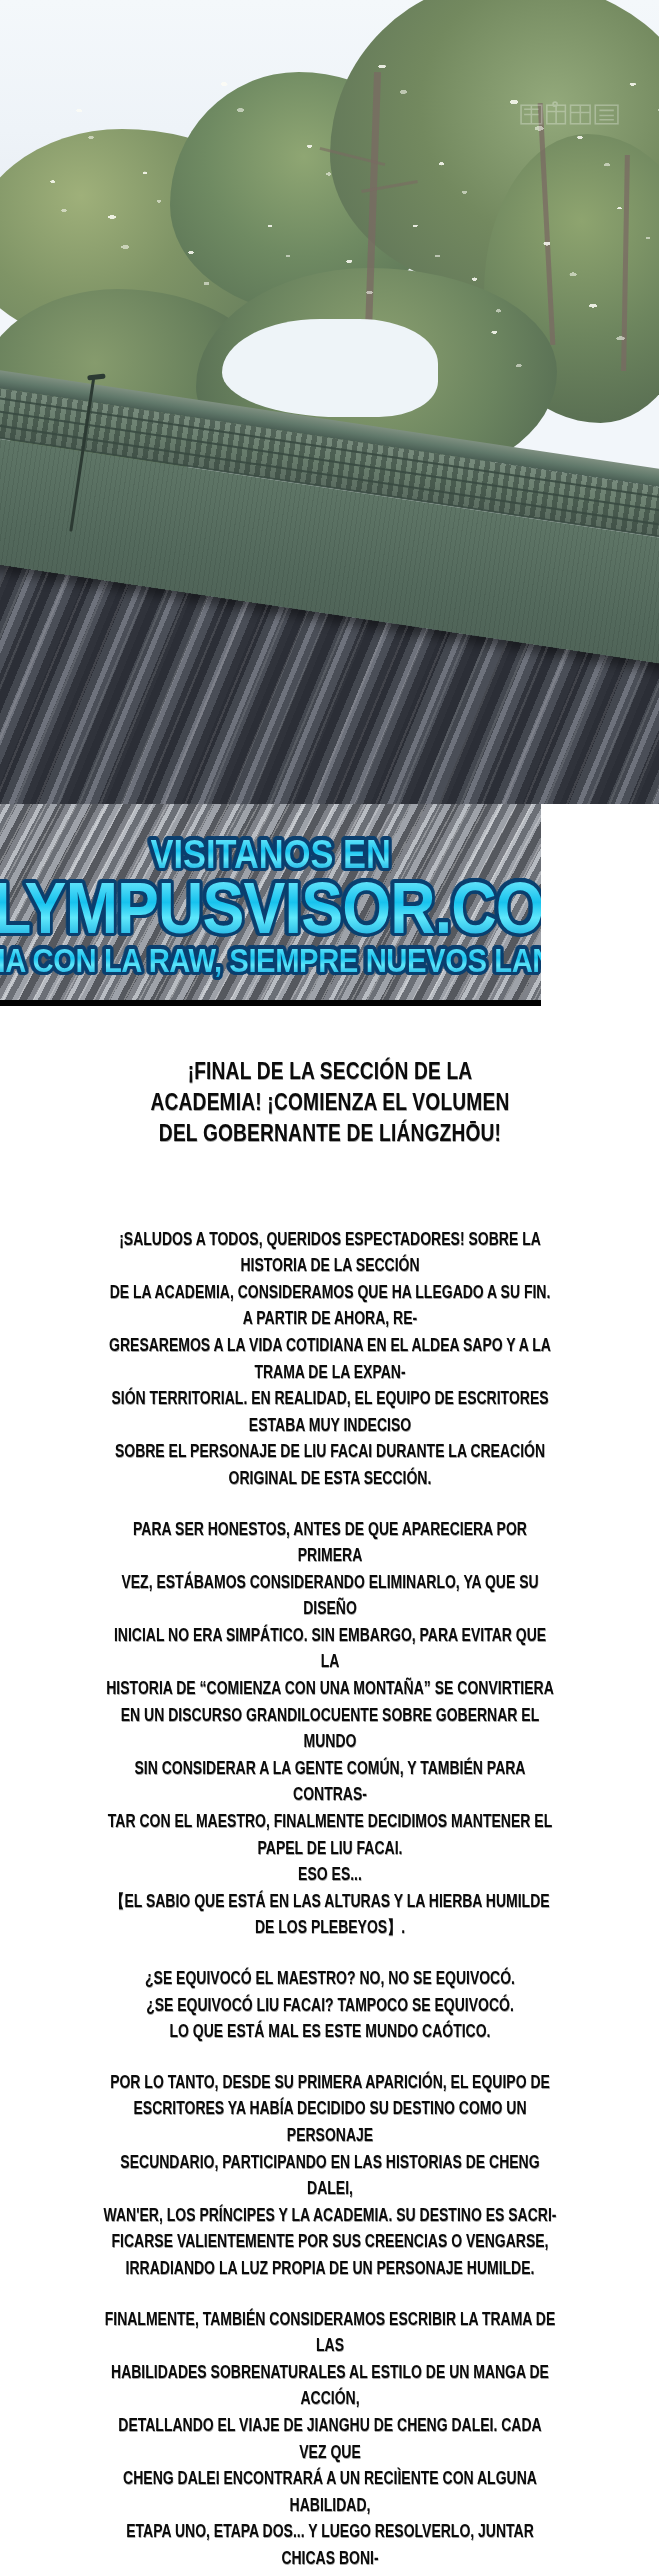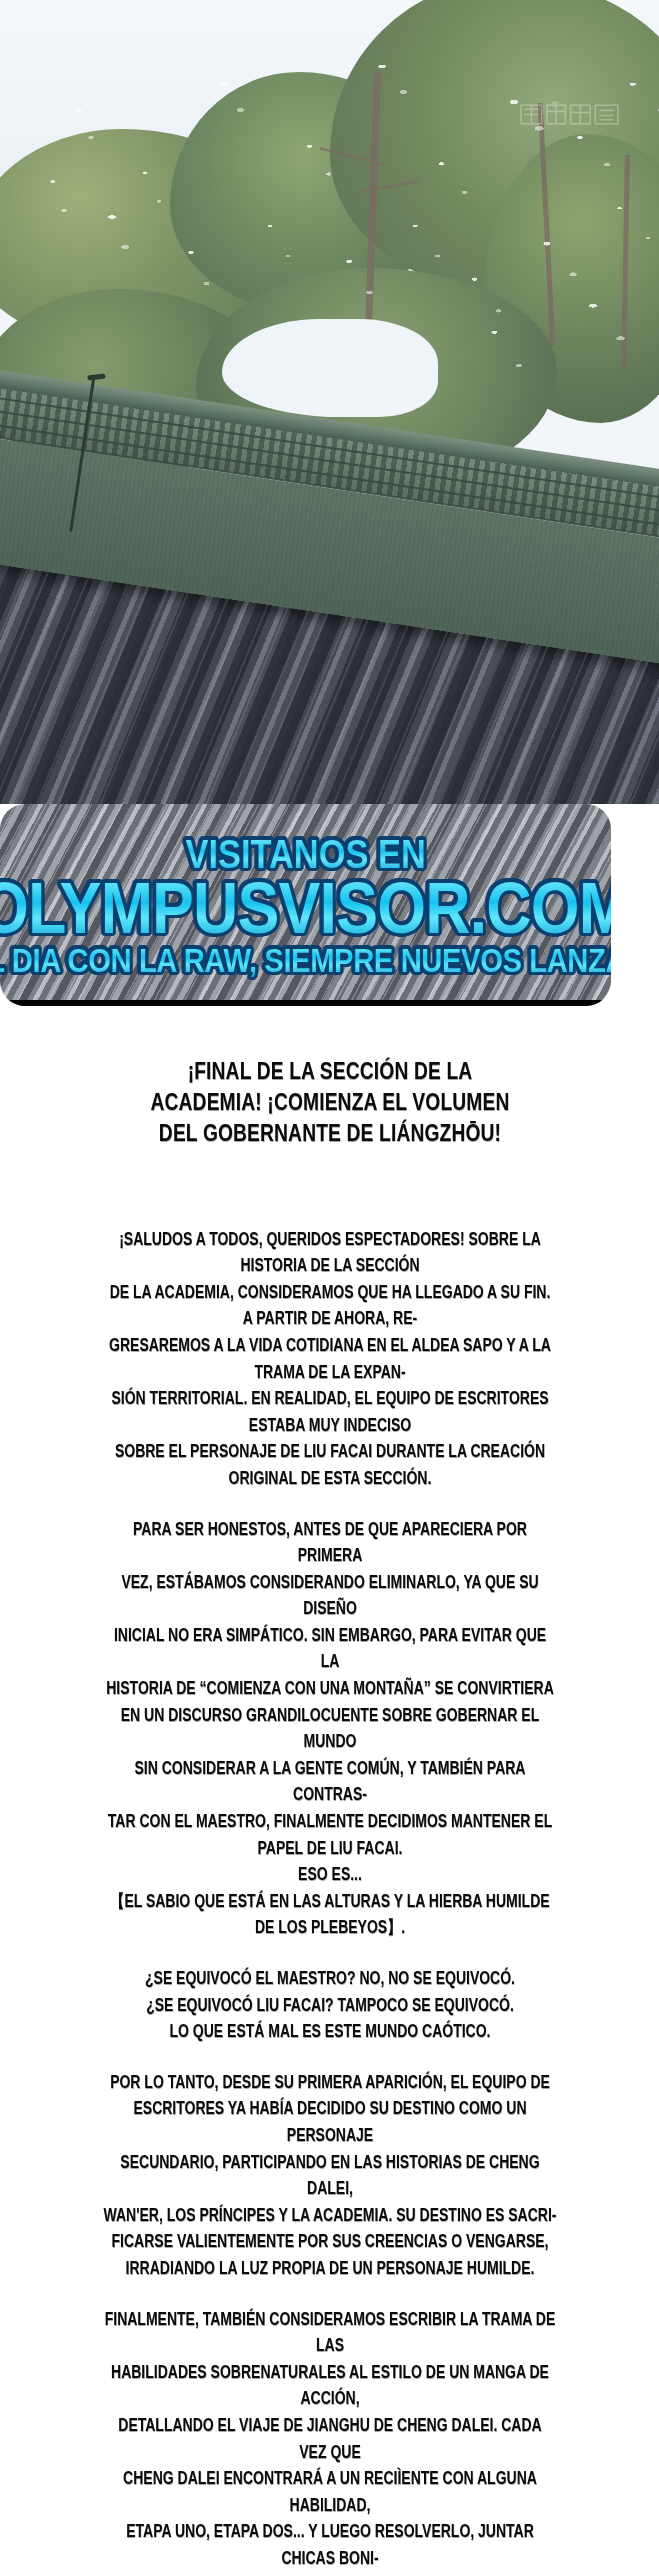--- a/index.html
+++ b/index.html
@@ -191,31 +191,30 @@
     width:845px; height: 268px;
     transform: rotate(8.5deg); transform-origin: 0 0;
     background: repeating-linear-gradient(104deg,
         rgba(255,255,255,.10) 0 2.1px, transparent 2.1px 19.6px);
     mix-blend-mode: screen;
   }
 
   
   .promo {
     position: relative;
-    width: 611px;
+    width: 541px;
     height: 202px;
     overflow: hidden;
     background:
       repeating-linear-gradient(118deg,
         #7f8289 0 5.2px,
         #b8bcc2 5.2px 9.3px,
         #6b6f76 9.3px 15.5px,
         #9ea2a9 15.5px 21.6px,
         #55585e 21.6px 29px);
-    border-radius: 25px;
   }
   .promo::after {
     content:"";
     position:absolute; inset:0;
     background: repeating-linear-gradient(118deg,
         rgba(255,255,255,.25) 0 1.5px, transparent 1.5px 13.4px);
     pointer-events:none;
   }
   .promo-inner {
     position: relative;

